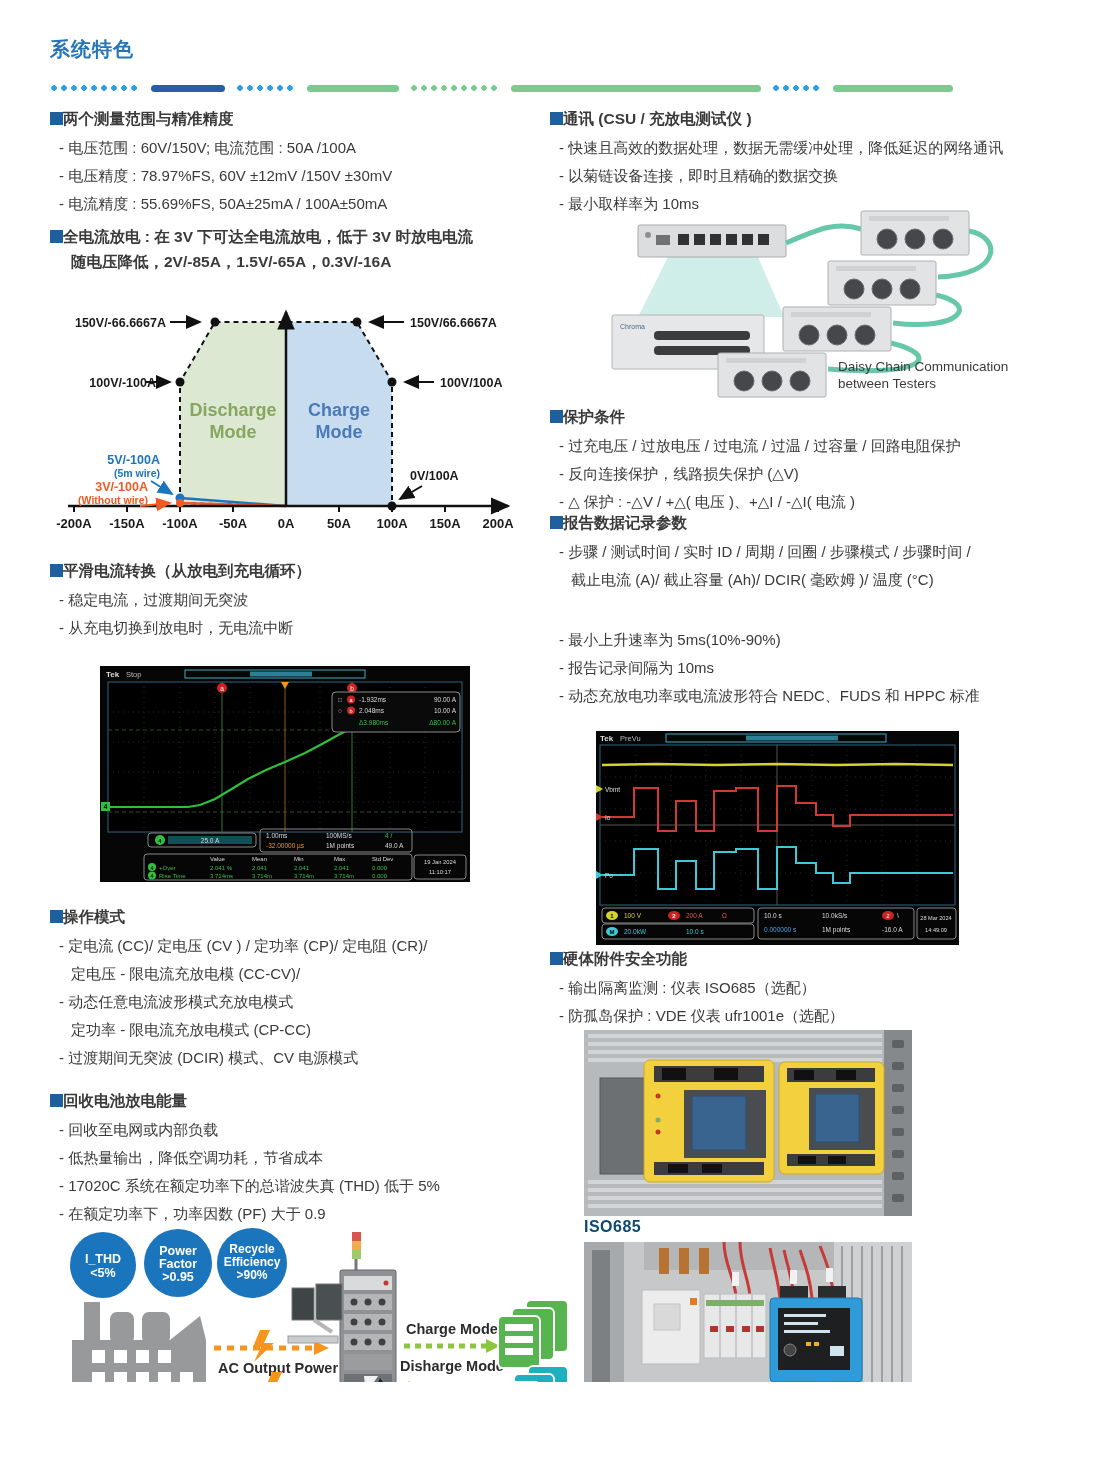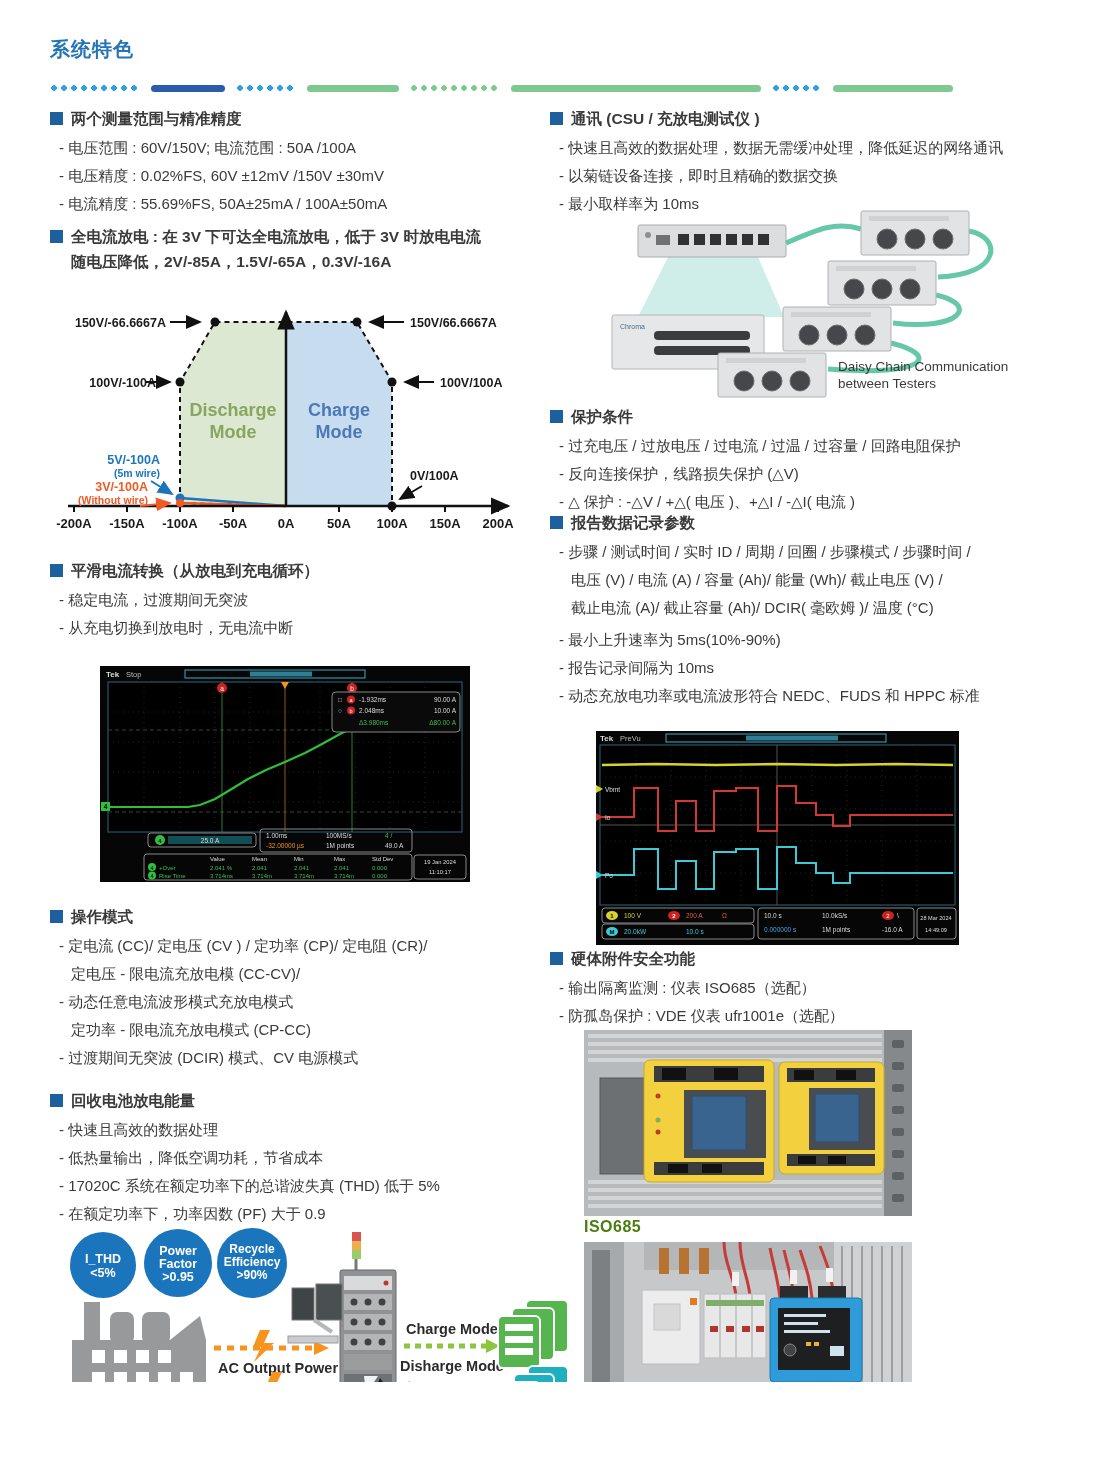--- a/index.html
+++ b/index.html
@@ -9,27 +9,27 @@
   .page-title{font-size:20px;font-weight:700;color:#2575b6;letter-spacing:1px;}
   
   .divider{display:flex;align-items:center;gap:11px;height:8px;}
   .dseg{height:7px;border-radius:4px;flex:none;}
   .dots-b{background-image:radial-gradient(circle at 4px 4px,#2f9fe0 2.6px,rgba(0,0,0,0) 3px);background-size:10px 8px;background-repeat:repeat-x;height:8px;border-radius:0;}
   .dots-g{background-image:radial-gradient(circle at 4px 4px,#7dc98f 2.6px,rgba(0,0,0,0) 3px);background-size:10px 8px;background-repeat:repeat-x;height:8px;border-radius:0;}
   .bar-b{background:#2a5caa;}
   .bar-g{background:#7dc98f;}
   
   .sec{color:#3a3a3a;}
-  .sec-head{display:flex;gap:8px;align-items:flex-start;font-size:15.5px;font-weight:700;line-height:22px;}
+  .sec-head{display:flex;align-items:flex-start;font-size:15.5px;font-weight:700;line-height:22px;}
   .sq{width:13px;height:13px;background:#1e5f9e;margin-top:4px;flex:none;}
   .items{margin-left:9px;margin-top:4px;}
   .item{font-size:15px;font-weight:500;line-height:28px;white-space:nowrap;}
   .item.ind{padding-left:12px;}
   .cont{margin-left:21px;font-size:15.5px;font-weight:700;line-height:28px;}
-  .caption{font-size:16px;font-weight:600;color:#4d7c0f;letter-spacing:.5px;}
+  .caption{font-size:16px;font-weight:600;color:#0c4a6e;letter-spacing:.5px;}
   svg text{font-family:"Liberation Sans","DejaVu Sans",sans-serif;}
 </style>
 </head>
 <body>
 
 <div class="page">
 
   <div class="abs page-title" style="left:50px;top:36px;">系统特色</div>
   <div class="abs divider" style="left:50px;top:84px;width:995px;">
     <span class="dseg dots-b" style="width:90px"></span>
@@ -42,21 +42,21 @@
     <span class="dseg bar-g" style="width:120px"></span>
   </div>
 
   <div class="abs sec" style="left:50px;top:108px;width:480px">
     <div class="sec-head">
         <span class="sq"></span>
       <span>两个测量范围与精准精度</span>
       </div>
     <div class="items">
       <div class="item">- 电压范围 : 60V/150V; 电流范围 : 50A /100A</div>
-      <div class="item">- 电压精度 : 0.02%FS, 60V ±12mV /150V ±30mV</div>
+      <div class="item">- 电压精度 : 78.97%FS, 60V ±12mV /150V ±30mV</div>
       <div class="item">- 电流精度 : 55.69%FS, 50A±25mA / 100A±50mA</div>
     </div>
   </div>
 
   <div class="abs sec" style="left:50px;top:226px;width:480px">
     <div class="sec-head">
         <span class="sq"></span>
       <span>全电流放电 : 在 3V 下可达全电流放电，低于 3V 时放电电流</span>
       </div>
     <div class="cont">随电压降低，2V/-85A，1.5V/-65A，0.3V/-16A</div>
@@ -260,21 +260,21 @@
       <div class="item">- 过渡期间无突波 (DCIR) 模式、CV 电源模式</div>
     </div>
   </div>
 
   <div class="abs sec" style="left:50px;top:1090px;width:490px">
     <div class="sec-head">
         <span class="sq"></span>
       <span>回收电池放电能量</span>
       </div>
     <div class="items">
-      <div class="item">- 快速且高效的数据处理</div>
+      <div class="item">- 回收至电网或内部负载</div>
       <div class="item">- 低热量输出，降低空调功耗，节省成本</div>
       <div class="item">- 17020C 系统在额定功率下的总谐波失真 (THD) 低于 5%</div>
       <div class="item">- 在额定功率下，功率因数 (PF) 大于 0.9</div>
     </div>
   </div>
 
   <svg class="abs" style="left:48px;top:1218px" width="520" height="250" viewBox="0 0 520 250">
     <g>
       <circle cx="55" cy="47" r="33" fill="#1b75bc"></circle>
       <text x="55" y="45" font-size="12.5" font-weight="700" fill="#fff" text-anchor="middle">I_THD</text>
@@ -468,21 +468,20 @@
     </div>
   </div>
 
   <div class="abs sec" style="left:550px;top:512px;width:520px">
     <div class="sec-head">
         <span class="sq"></span>
       <span>报告数据记录参数</span>
       </div>
     <div class="items">
       <div class="item">- 步骤 / 测试时间 / 实时 ID / 周期 / 回圈 / 步骤模式 / 步骤时间 /</div>
-      <div class="item ind">电压 (V) / 电流 (A) / 容量 (Ah)/ 能量 (Wh)/ 截止电压 (V) /</div>
       <div class="item ind">截止电流 (A)/ 截止容量 (Ah)/ DCIR( 毫欧姆 )/ 温度 (°C)</div>
     </div>
   </div>
 
   <div class="abs sec" style="left:550px;top:622px;width:520px">
     <div class="items">
       <div class="item">- 最小上升速率为 5ms(10%-90%)</div>
       <div class="item">- 报告记录间隔为 10ms</div>
       <div class="item">- 动态充放电功率或电流波形符合 NEDC、FUDS 和 HPPC 标准</div>
     </div>

